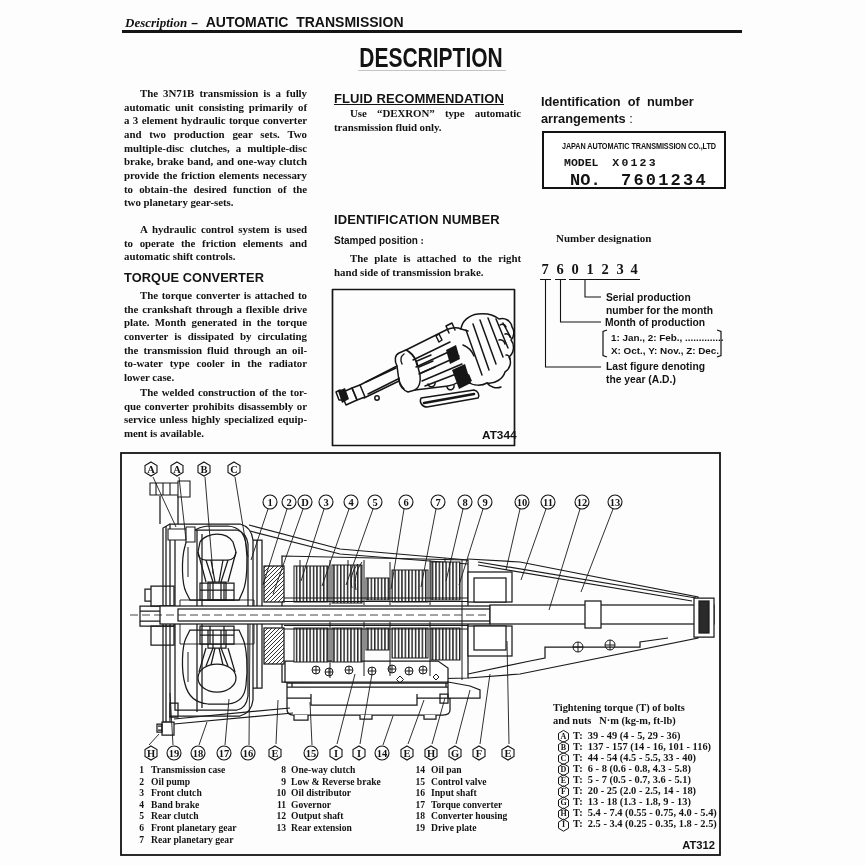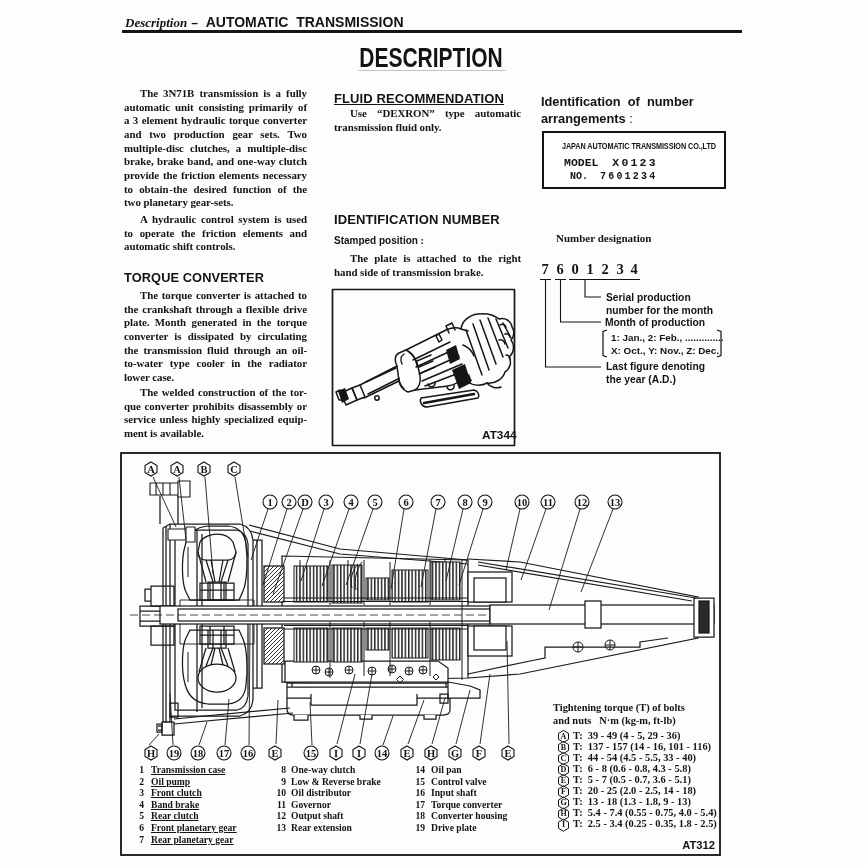--- a/index.html
+++ b/index.html
@@ -26,21 +26,21 @@
 <div class="abs col" style="left:124px;top:87px;width:183px;">
 <div class="ind">The 3N71B transmission is a fully</div>
 <div>automatic unit consisting primarily of</div>
 <div>a 3 element hydraulic torque converter</div>
 <div>and two production gear sets. Two</div>
 <div>multiple-disc clutches, a multiple-disc</div>
 <div>brake, brake band, and one-way clutch</div>
 <div>provide the friction elements necessary</div>
 <div>to obtain ‐the desired function of the</div>
 <div class="last">two planetary gear-sets.</div>
-<div class="ind" style="margin-top:3px">A hydraulic control system is used</div>
+<div class="ind" style="margin-top:13px">A hydraulic control system is used</div>
 <div>to operate the friction elements and</div>
 <div class="last">automatic shift controls.</div>
 </div>
 <div class="abs sans b" style="left:124px;top:270px;font-size:12.8px;letter-spacing:0.1px;">TORQUE CONVERTER</div>
 <div class="abs col" style="left:124px;top:289px;width:183px;">
 <div class="ind">The torque converter is attached to</div>
 <div>the crankshaft through a flexible drive</div>
 <div>plate. Month generated in the torque</div>
 <div>converter is dissipated by circulating</div>
 <div>the transmission fluid through an oil-</div>
@@ -103,21 +103,21 @@
   <circle cx="377" cy="398" r="2.2"></circle>
   <path d="M417 361 l14 -6 M419 367 l14 -6 M421 373 l14 -6"></path>
   <path d="M500 325 a4 4 0 0 1 6 2 M505 334 a4 4 0 0 1 5 3 M506 355 a4 4 0 0 1 4 4"></path>
   <text x="482" y="439" font-family="Liberation Sans,sans-serif" font-weight="bold" font-size="11.8" fill="#131313" stroke="none">AT344</text>
 </svg>
 
 <div class="abs sans b" style="left:541px;top:93px;width:156px;font-size:12.8px;line-height:17px;letter-spacing:0;">Identification&nbsp; of&nbsp; number arrangements<span style="font-weight:normal"> :</span></div>
 <div class="abs" style="left:542px;top:131px;width:180px;height:54px;border:2px solid #131313;background:#fff;"></div>
 <div class="abs sans b" style="left:562px;top:141px;font-size:9.3px;white-space:nowrap;letter-spacing:-0.1px;transform:scaleX(0.78);transform-origin:0 0;">JAPAN AUTOMATIC TRANSMISSION CO.,LTD</div>
 <div class="abs b" style="left:564px;top:156px;font-size:11.5px;font-family:'Liberation Mono',monospace;letter-spacing:0;white-space:nowrap;">MODEL&nbsp;&nbsp;<span style="letter-spacing:2.2px">X0123</span></div>
-<div class="abs b" style="left:570px;top:171px;font-size:10px;font-family:'Liberation Mono',monospace;white-space:nowrap;">NO.&nbsp;&nbsp;<span style="letter-spacing:2.2px">7601234</span></div>
+<div class="abs b" style="left:570px;top:171px;font-size:17px;font-family:'Liberation Mono',monospace;white-space:nowrap;">NO.&nbsp;&nbsp;<span style="letter-spacing:2.2px">7601234</span></div>
 <div class="abs b" style="left:556px;top:232px;font-size:11px;">Number designation</div>
 
 <svg class="abs" style="left:0;top:0" width="865" height="865" viewBox="0 0 865 865">
  <g font-family="Liberation Serif,serif" font-size="14.5" font-weight="bold" fill="#131313" text-anchor="middle">
   <text x="545" y="274">7</text>
       <text x="560" y="274">6</text>
       <text x="575" y="274">0</text>
       <text x="590" y="274">1</text>
       <text x="605" y="274">2</text>
       <text x="620" y="274">3</text>
@@ -416,18 +416,18 @@
       <text x="563.5" y="794">F</text>
       <text x="563.5" y="805">G</text>
       <text x="563.5" y="816">H</text>
       <text x="563.5" y="827">I</text>
  </g>
  <text x="715" y="849" font-family="Liberation Sans,sans-serif" font-weight="bold" font-size="11.2" fill="#131313" text-anchor="end">AT312</text>
 </svg>
 
 <div class="abs b" style="left:128px;top:764px;width:600px;font-size:9.6px;">
  <div class="abs" style="left:0;top:0;width:16px;text-align:right;line-height:11.6px;">1<br>2<br>3<br>4<br>5<br>6<br>7</div>
- <div class="abs" style="left:23px;top:0;line-height:11.6px;text-decoration:underline;">Transmission case<br>Oil pump<br>Front clutch<br>Band brake<br>Rear clutch<br>Front planetary gear<br>Rear planetary gear</div>
+ <div class="abs" style="left:23px;top:0;line-height:11.6px;">Transmission case<br>Oil pump<br>Front clutch<br>Band brake<br>Rear clutch<br>Front planetary gear<br>Rear planetary gear</div>
  <div class="abs" style="left:140px;top:0;width:18px;text-align:right;line-height:11.6px;">8<br>9<br>10<br>11<br>12<br>13</div>
  <div class="abs" style="left:163px;top:0;line-height:11.6px;">One-way clutch<br>Low &amp; Reverse brake<br>Oil distributor<br>Governor<br>Output shaft<br>Rear extension</div>
  <div class="abs" style="left:279px;top:0;width:18px;text-align:right;line-height:11.6px;">14<br>15<br>16<br>17<br>18<br>19</div>
  <div class="abs" style="left:303px;top:0;line-height:11.6px;">Oil pan<br>Control valve<br>Input shaft<br>Torque converter<br>Converter housing<br>Drive plate</div>
 </div>
 
 </body></html>

